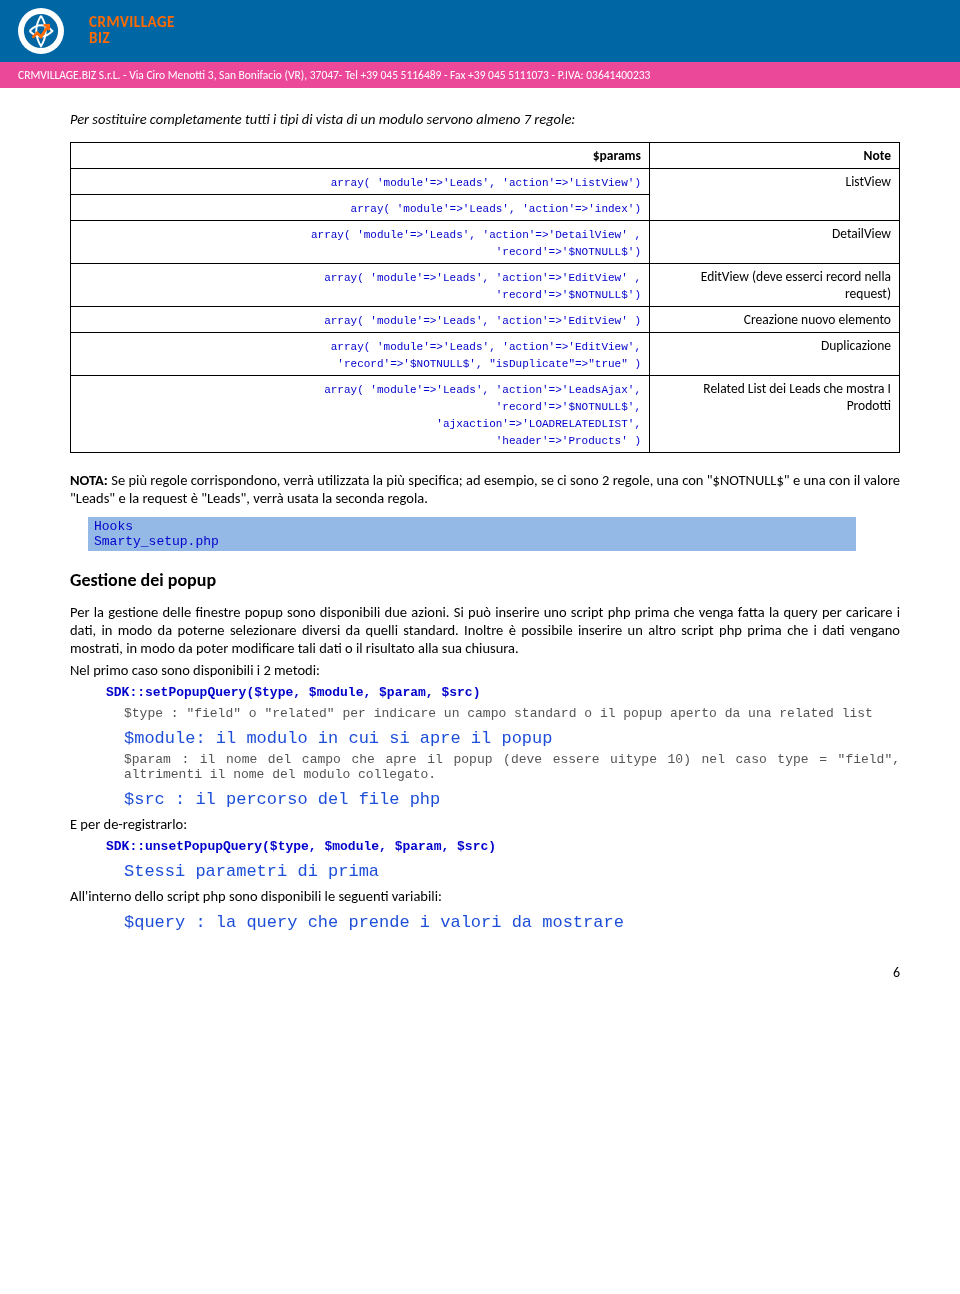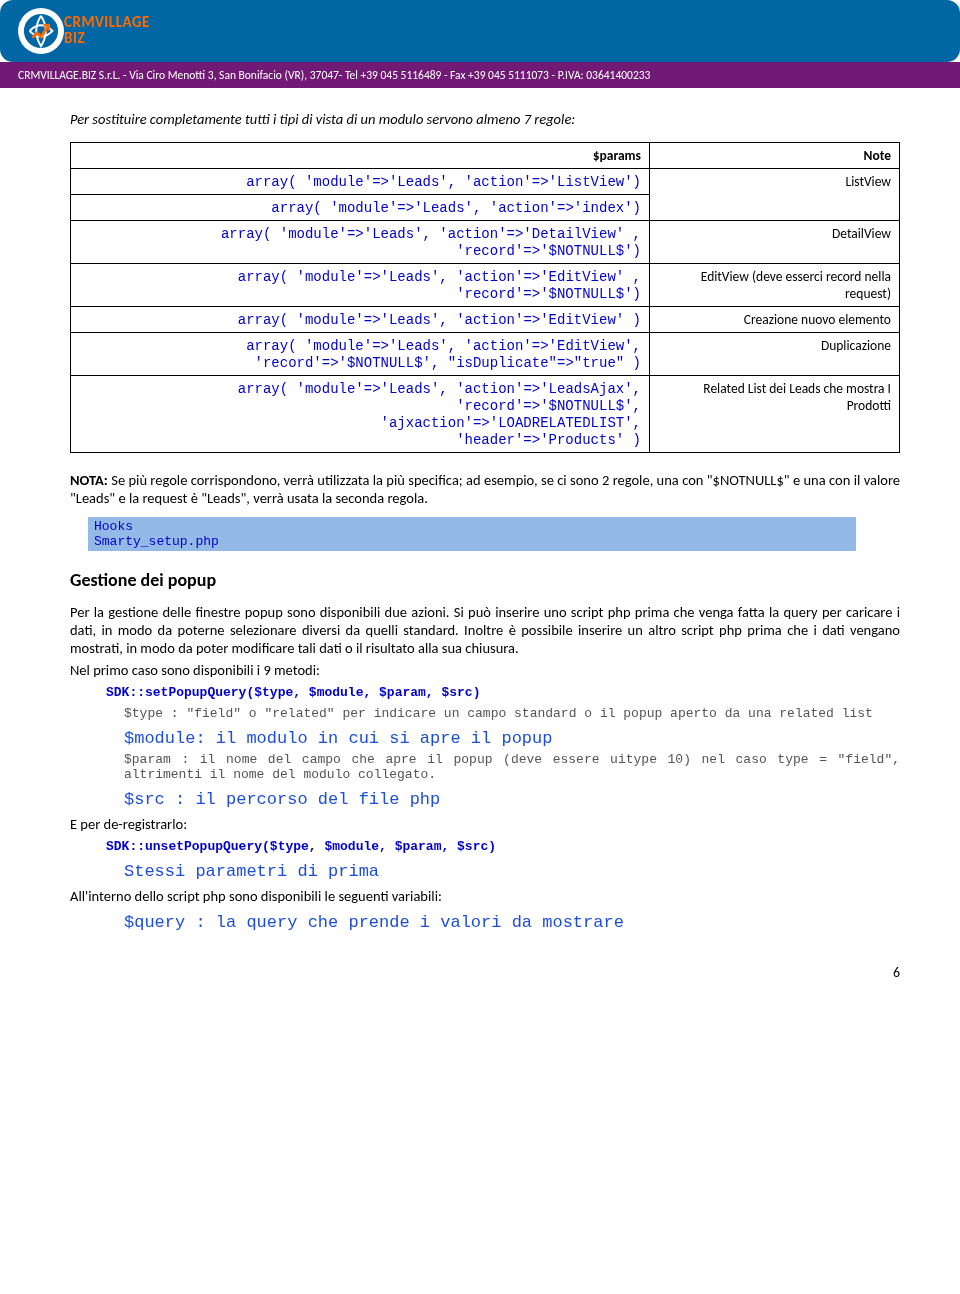--- a/index.html
+++ b/index.html
@@ -8,42 +8,41 @@
     font-size: 14px;
     color: #000;
     background: #fff;
     width: 960px;
   }
   .header-logo {
     background: #0066a4;
     padding: 8px 18px;
     display: flex;
     align-items: center;
-    gap: 0;
-    border-radius: 13px;
+    gap: 25px;
   }
   .globe {
     width: 46px;
     height: 46px;
     border-radius: 50%;
     background: #fff;
     display: flex;
     align-items: center;
     justify-content: center;
   }
   .globe svg { width: 38px; height: 38px; }
   .brand-text {
     color: #ff6a00;
     font-weight: bold;
     font-size: 15px;
     line-height: 1.05;
     letter-spacing: 0.5px;
   }
   .header-address {
-    background: #701a75;
+    background: #ec4899;
     color: #fff;
     font-size: 11.5px;
     padding: 6px 18px;
   }
   .content {
     padding: 22px 60px 22px 70px;
   }
   .intro {
     font-size: 14.5px;
     margin-bottom: 14px;
@@ -60,21 +59,21 @@
     vertical-align: top;
     text-align: right;
     font-size: 13.5px;
   }
   table.params th {
     font-weight: bold;
     font-family: Calibri, Arial, sans-serif;
   }
   .code {
     font-family: "Courier New", monospace;
-    font-size: 14px;
+    font-size: 11px;
     color: #0000cc;
     white-space: pre-wrap;
   }
   .code-block {
     font-family: "Courier New", monospace;
     font-size: 13px;
     color: #0000cc;
     background: #95b9e6;
     padding: 2px 6px;
     margin: 8px 0 18px 18px;
@@ -194,21 +193,21 @@
   <p class="note-para">
     <span class="bold">NOTA:</span><span> Se più regole corrispondono, verrà utilizzata la più specifica; ad esempio, se ci sono 2 regole, una con "$NOTNULL$" e una con il valore "Leads" e la request è "Leads", verrà usata la seconda regola.</span>
   </p>
 
   <div class="code-block"><span style="white-space:pre">Hooks
 Smarty_setup.php</span></div>
 
   <h2 class="section">Gestione dei popup</h2>
 
   <p class="body-text">Per la gestione delle finestre popup sono disponibili due azioni. Si può inserire uno script php prima che venga fatta la query per caricare i dati, in modo da poterne selezionare diversi da quelli standard. Inoltre è possibile inserire un altro script php prima che i dati vengano mostrati, in modo da poter modificare tali dati o il risultato alla sua chiusura.</p>
-  <p class="body-text">Nel primo caso sono disponibili i 9 metodi:</p>
+  <p class="body-text">Nel primo caso sono disponibili i 2 metodi:</p>
 
   <div class="sdk-call">SDK::setPopupQuery($type, $module, $param, $src)</div>
 
   <p class="mono-para">$type  : "field" o "related" per indicare un campo standard o il popup aperto da una related list</p>
   <p class="mono-line">$module: il modulo in cui si apre il popup</p>
   <p class="mono-para">$param : il nome del campo che apre il popup (deve essere uitype 10) nel caso type  = "field", altrimenti il nome del modulo collegato.</p>
   <p class="mono-line">$src   : il percorso del file php</p>
 
   <p class="body-text" style="margin-top:6px">E per de-registrarlo:</p>
 

